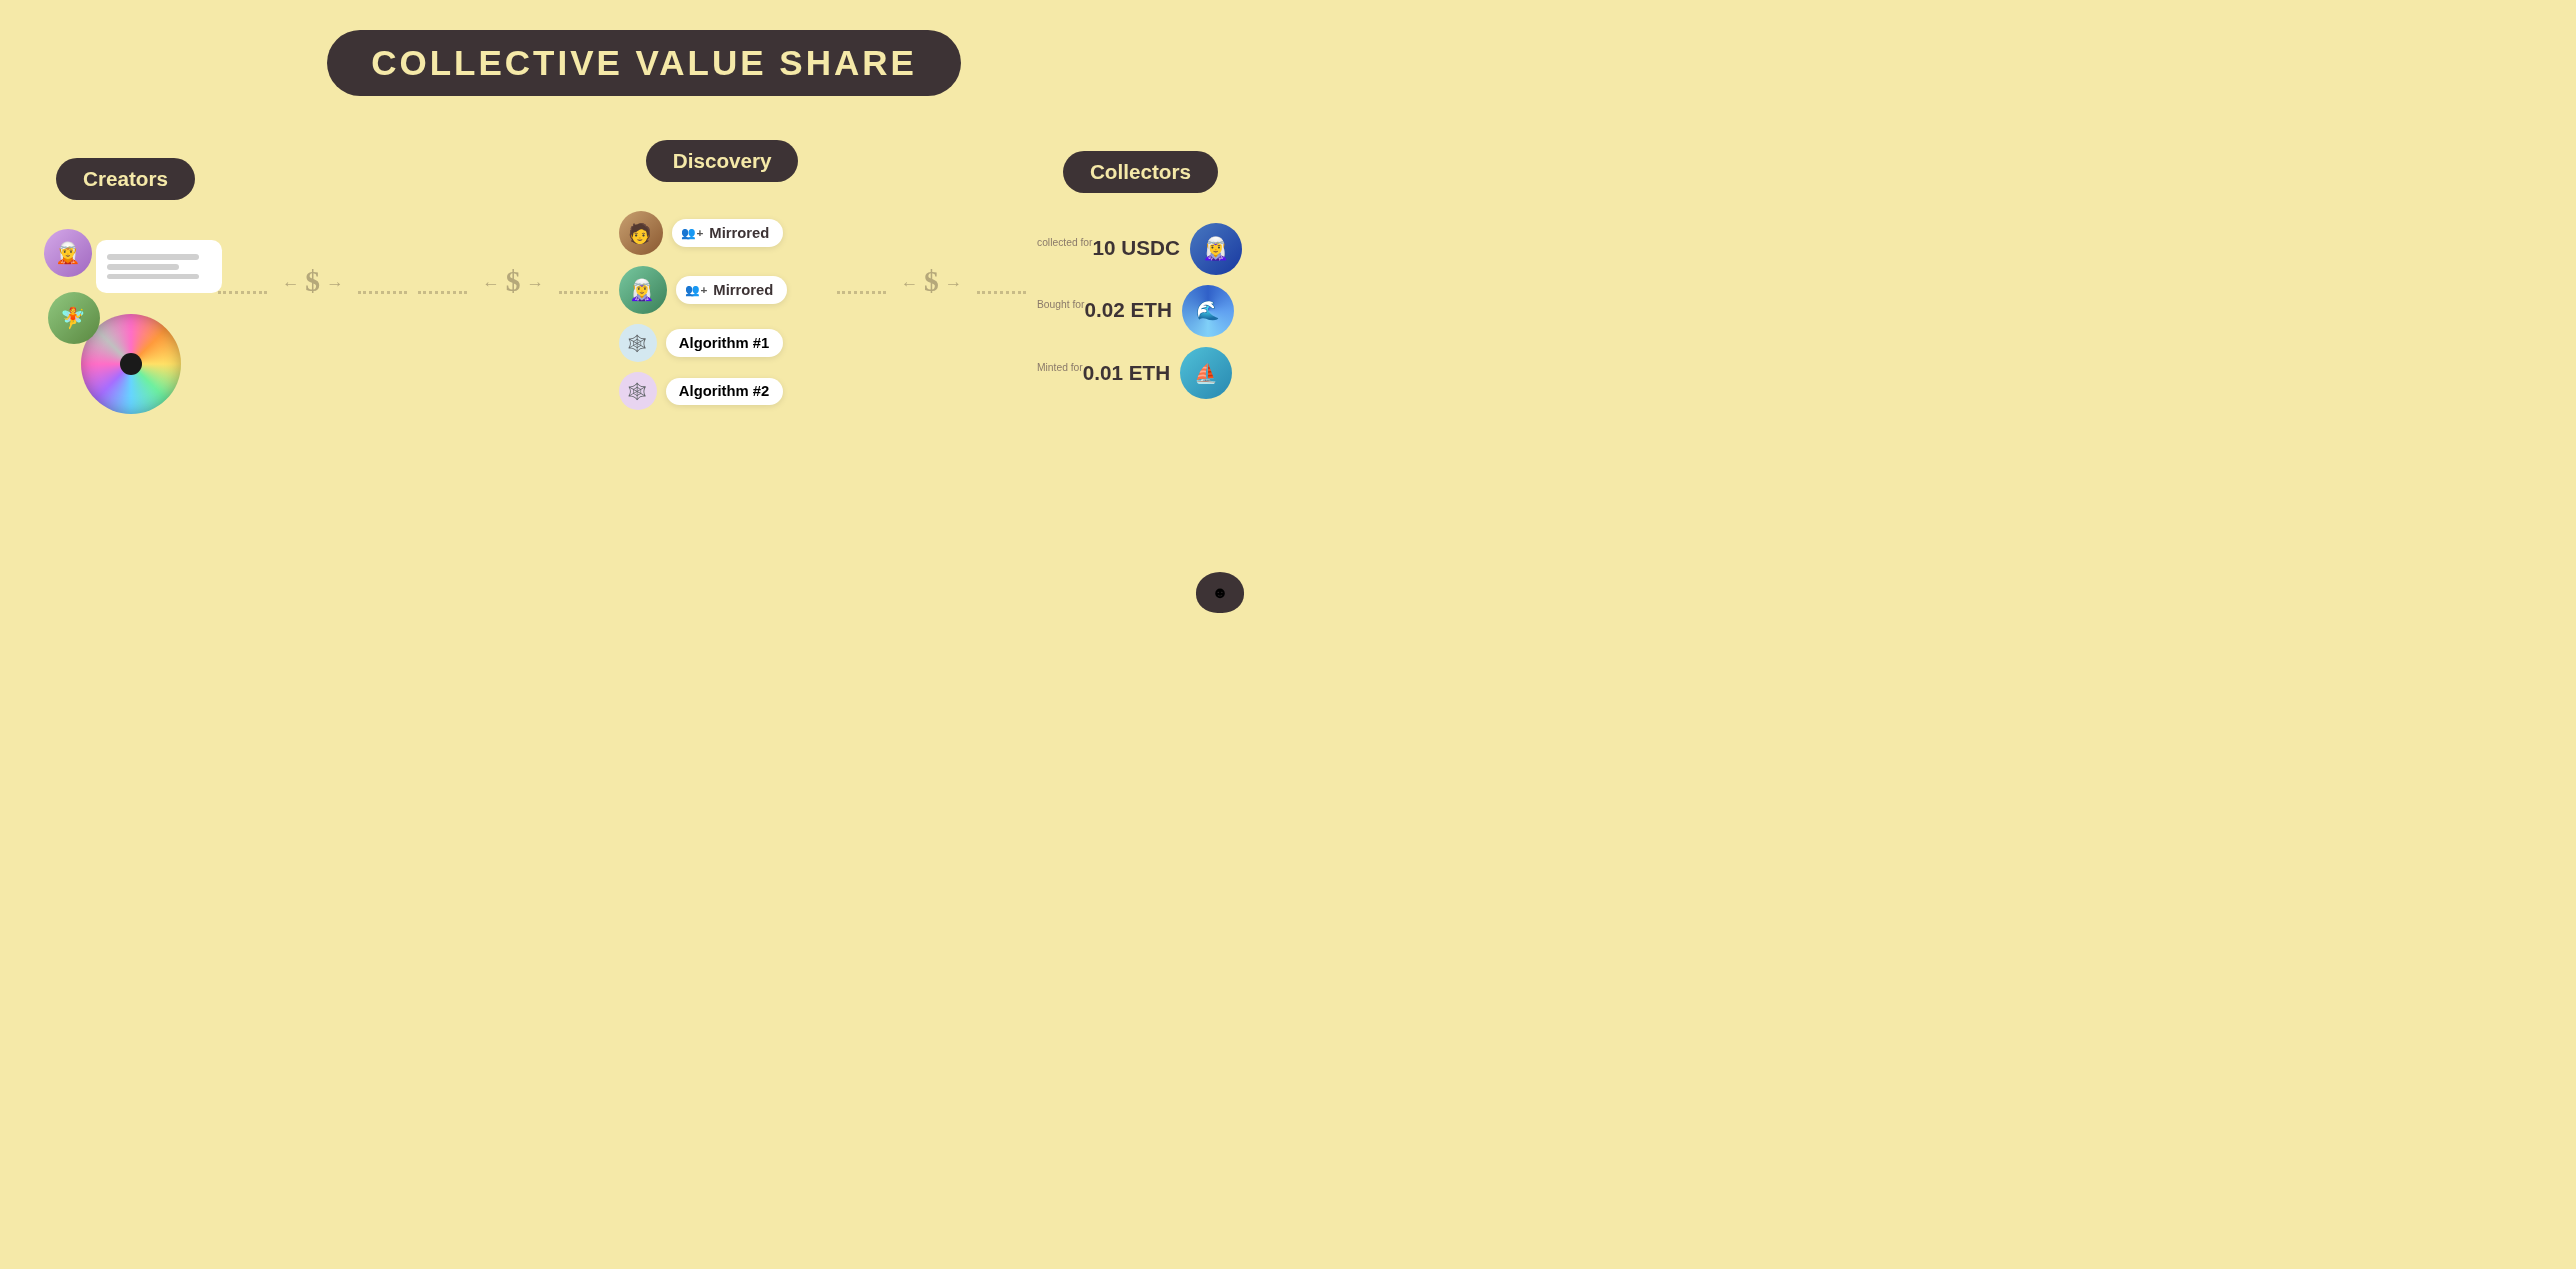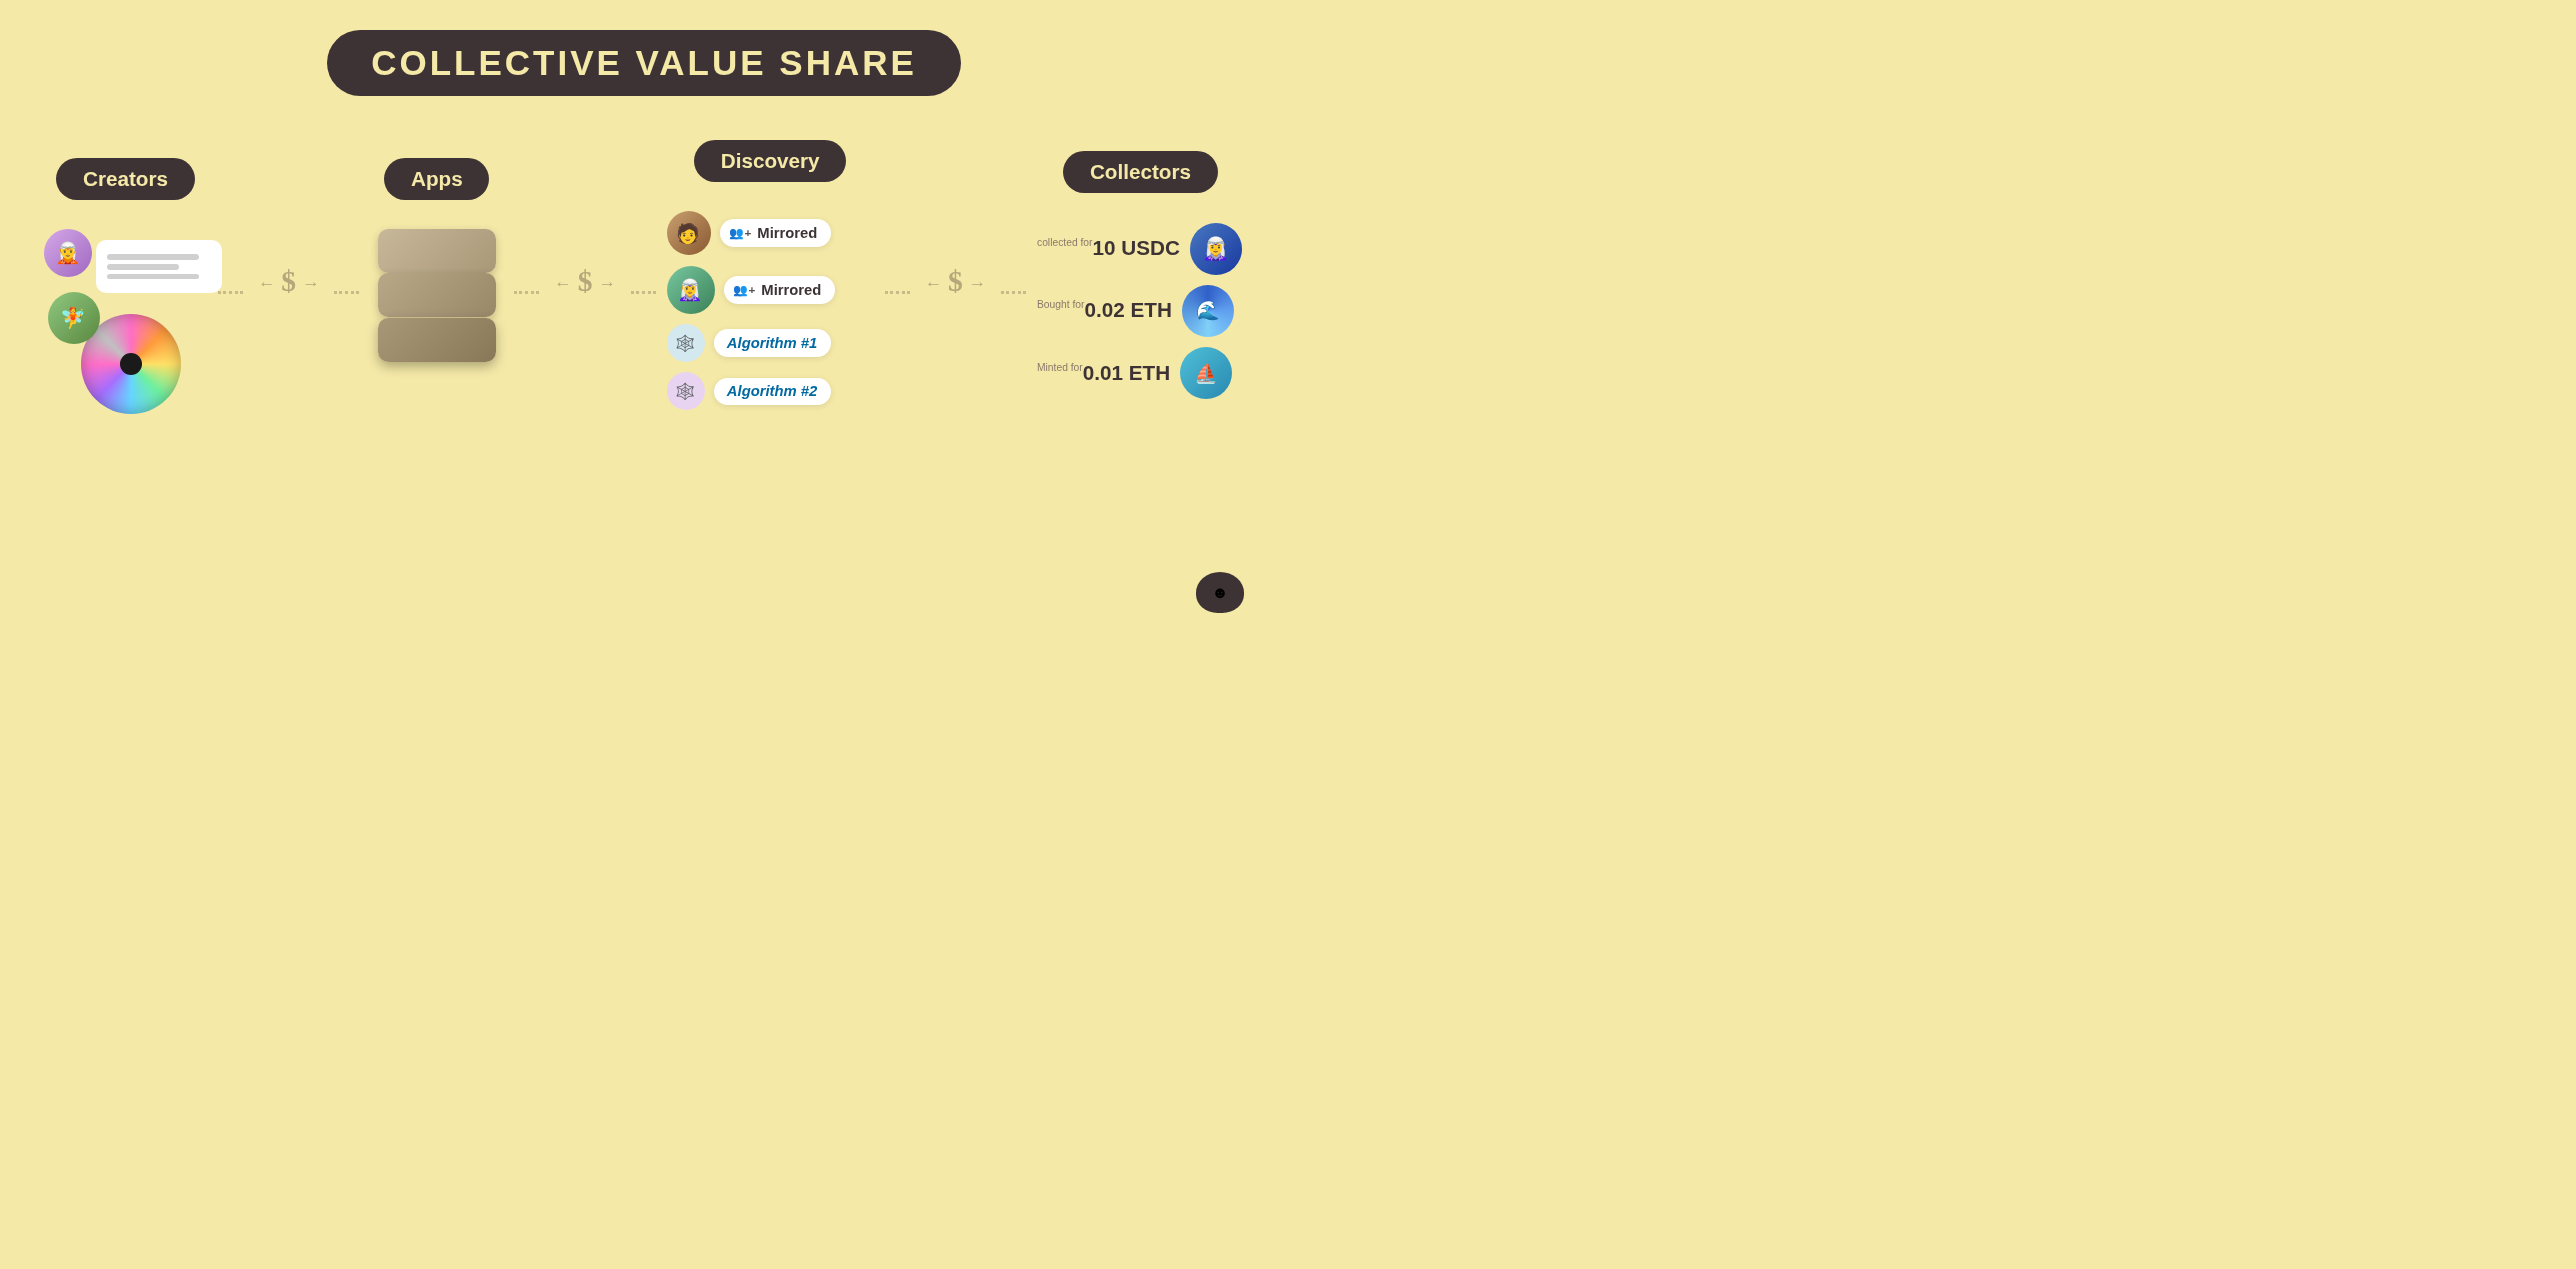--- a/index.html
+++ b/index.html
@@ -257,23 +257,22 @@
     .algo-circle-2 {
       background: #e8d4f0;
     }
 
     .algo-pill {
       background: white;
       border-radius: 14.8px;
       padding: 5.9px 13.3px;
       font-size: 14.8px;
       font-weight: bold;
-      color: #0369a1;
+      color: #000000;
       box-shadow: 0 1.5px 5.9px rgba(0,0,0,0.1);
-      font-style: italic;
     }
 
     
     .collectors-content {
       display: flex;
       flex-direction: column;
       align-items: flex-start;
       position: relative;
       width: 207px;
       gap: 10.3px;
@@ -409,32 +408,20 @@
         <div class="dotted-line"></div>
         <div class="dollar-arrow">
           <span class="arrow-left">←</span>
           <span class="dollar-sign">$</span>
           <span class="arrow-right">→</span>
         </div>
         <div class="dotted-line"></div>
       </div>
     </div>
 
-    <div class="section-wrapper">
-      <div class="category-pill">
-        <span class="category-label">Apps</span>
-      </div>
-      <div class="content-area">
-        <div class="apps-stack">
-          <div class="stack-layer stack-layer-1"></div>
-          <div class="stack-layer stack-layer-2"></div>
-          <div class="stack-layer stack-layer-3"></div>
-        </div>
-      </div>
-    </div>
 
     <div style="display:flex;flex-direction:column;align-items:center;flex:1;">
       <div style="height:34px;"></div>
       <div style="display:flex;align-items:center;width:100%;">
         <div class="dotted-line"></div>
         <div class="dollar-arrow">
           <span class="arrow-left">←</span>
           <span class="dollar-sign">$</span>
           <span class="arrow-right">→</span>
         </div>

